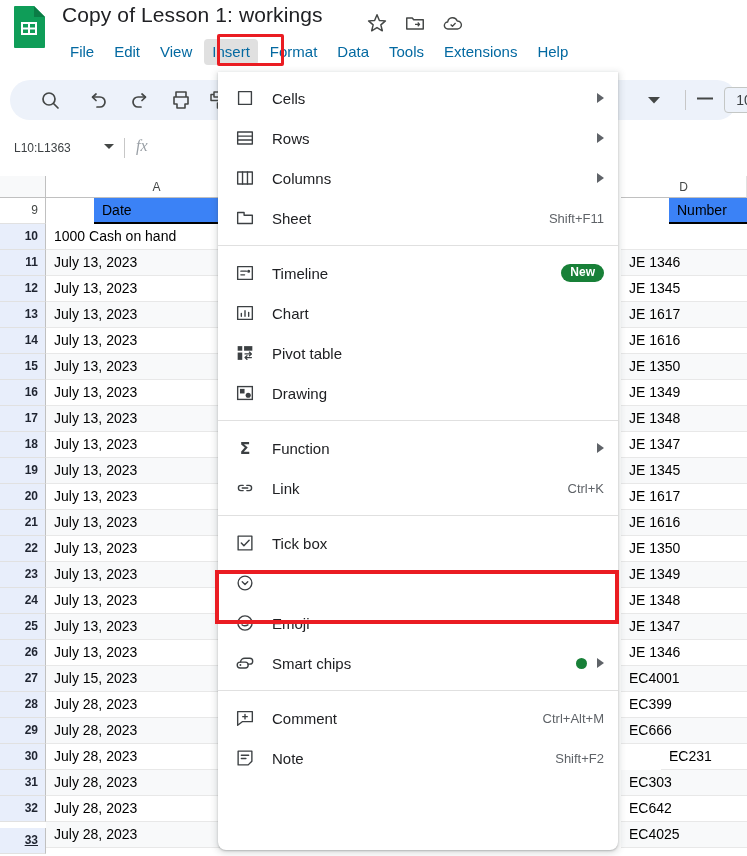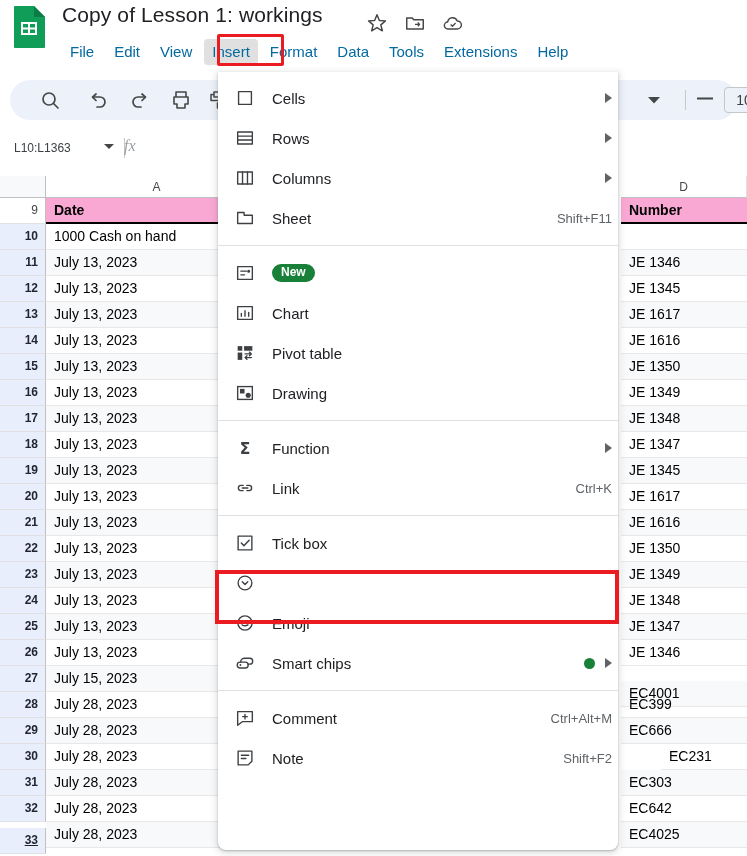--- a/index.html
+++ b/index.html
@@ -56,21 +56,21 @@
 
   
   .formulabar { position: absolute; left: 0; top: 132px; width: 747px; height: 32px; background: #ffffff; }
   .namebox {
     position: absolute; left: 10px; top: 4px; width: 90px; height: 24px;
     font-size: 12px; color: #3c4043; line-height: 24px; padding-left: 4px;
   }
   .namebox-caret { position: absolute; left: 104px; top: 12px; width: 0; height: 0;
     border-left: 5px solid transparent; border-right: 5px solid transparent; border-top: 5px solid #444746; }
   .fb-sep { position: absolute; left: 124px; top: 6px; width: 1px; height: 20px; background: #c7c7c7; }
-  .fx { position: absolute; left: 124px; top: 5px; font-size: 16px; color: #9aa0a6;
+  .fx { position: absolute; left: 136px; top: 5px; font-size: 16px; color: #9aa0a6;
         font-family: "Liberation Serif", serif; font-style: italic; }
 
   
   .grid { position: absolute; left: 0; top: 176px; width: 747px; height: 680px; background: #fff; }
   .colhead-row { position: absolute; left: 0; top: 0; width: 747px; height: 22px; background: #ffffff; }
   .corner-box { position: absolute; left: 0; top: 0; width: 46px; height: 22px; background: #f8f9fa; border-right: 1px solid #c0c0c0; border-bottom: 1px solid #c0c0c0; }
   .colhead {
     position: absolute; top: 0; height: 22px; font-size: 12px; color: #444746;
     text-align: center; line-height: 22px; background: #ffffff;
     border-right: 1px solid #e1e1e1; border-bottom: 1px solid #c0c0c0;
@@ -85,33 +85,33 @@
     line-height: 25px;
   }
   .rowhead.head9 { background: #ffffff; font-weight: 400; color: #444746; }
 
   .cell {
     position: absolute; height: 26px; line-height: 25px; font-size: 14px; color: #000;
     padding-left: 8px; border-bottom: 1px solid #e8e8e8; white-space: nowrap; overflow: hidden;
   }
   .cell.colA { left: 46px; width: 222px; }
   .cell.colD { left: 621px; width: 126px; }
-  .cell.header-cell { background: #f9a8d4; font-weight: bold; border-bottom: 2px solid #000; }
+  .cell.header-cell { background: #3b82f6; font-weight: normal; border-bottom: 2px solid #000; margin-left: 48px; }
   .cell.alt { background: #f8f9fa; }
 
   
   .menu-panel {
     position: absolute; left: 218px; top: 72px; width: 400px; height: 778px;
     background: #ffffff; border-radius: 0 0 8px 8px;
     box-shadow: 0 2px 6px 2px rgba(60,64,67,.15), 0 1px 2px 0 rgba(60,64,67,.3);
     z-index: 40; padding-top: 6px;
   }
   .mrow {
     position: relative; height: 40px; display: flex; align-items: center;
-    padding: 0 6px 0 16px; cursor: default;
+    padding: 0 14px 0 16px; cursor: default;
   }
   .mrow .micon {
     width: 22px; height: 22px; margin-right: 16px; flex: 0 0 22px;
     display: flex; align-items: center; justify-content: center; color: #3c4043;
   }
   .mrow .mlabel { font-size: 15px; color: #202124; flex: 1 1 auto; white-space: nowrap; }
   .mrow .maccel { font-size: 13px; color: #5f6368; white-space: nowrap; }
   .mrow .marrow {
     width: 0; height: 0; margin-left: 10px;
     border-top: 5px solid transparent; border-bottom: 5px solid transparent;
@@ -293,21 +293,21 @@
         <div class="cell colA" style="top: 412px;">July 13, 2023</div>
         <div class="cell colD" style="top: 412px;">JE 1348</div>
         <div class="rowhead" style="top: 438px;">25</div>
         <div class="cell colA alt" style="top: 438px;">July 13, 2023</div>
         <div class="cell colD alt" style="top: 438px;">JE 1347</div>
         <div class="rowhead" style="top: 464px;">26</div>
         <div class="cell colA" style="top: 464px;">July 13, 2023</div>
         <div class="cell colD" style="top: 464px;">JE 1346</div>
         <div class="rowhead" style="top: 490px;">27</div>
         <div class="cell colA alt" style="top: 490px;">July 15, 2023</div>
-        <div class="cell colD alt" style="top: 505px;">EC4001</div>
+        <div class="cell colD alt" style="top: 490px;">EC4001</div>
         <div class="rowhead" style="top: 516px;">28</div>
         <div class="cell colA" style="top: 516px;">July 28, 2023</div>
         <div class="cell colD" style="top: 516px;">EC399</div>
         <div class="rowhead" style="top: 542px;">29</div>
         <div class="cell colA alt" style="top: 542px;">July 28, 2023</div>
         <div class="cell colD alt" style="top: 542px;">EC666</div>
         <div class="rowhead" style="top: 568px;">30</div>
         <div class="cell colA" style="top: 568px;">July 28, 2023</div>
         <div class="cell colD" style="top: 568px; margin-left: 40px;">EC231</div>
         <div class="rowhead" style="top: 594px;">31</div>
@@ -364,20 +364,21 @@
         </div>
         <div class="msep"></div>
         <div class="mrow">
           <span class="micon">
             <svg width="22" height="22" viewBox="0 0 24 24" fill="none" stroke="#3c4043" stroke-width="1.5" stroke-linejoin="round" stroke-linecap="round">
               <rect x="4" y="5" width="16" height="14"></rect>
               <path d="M7.5 10h6M7.5 14h4"></path>
               <circle cx="16" cy="10" r="0.9" fill="#3c4043"></circle>
             </svg>
           </span>
+          <span class="mlabel">Timeline</span>
           <span class="badge-new">New</span>
         </div>
         <div class="mrow">
           <span class="micon">
             <svg width="22" height="22" viewBox="0 0 24 24" fill="none" stroke="#3c4043" stroke-width="1.5" stroke-linejoin="round" stroke-linecap="round">
               <rect x="4" y="5" width="16" height="14"></rect>
               <path d="M8 15.5v-3M12 15.5v-6M16 15.5v-4.2"></path>
             </svg>
           </span>
           <span class="mlabel">Chart</span>

